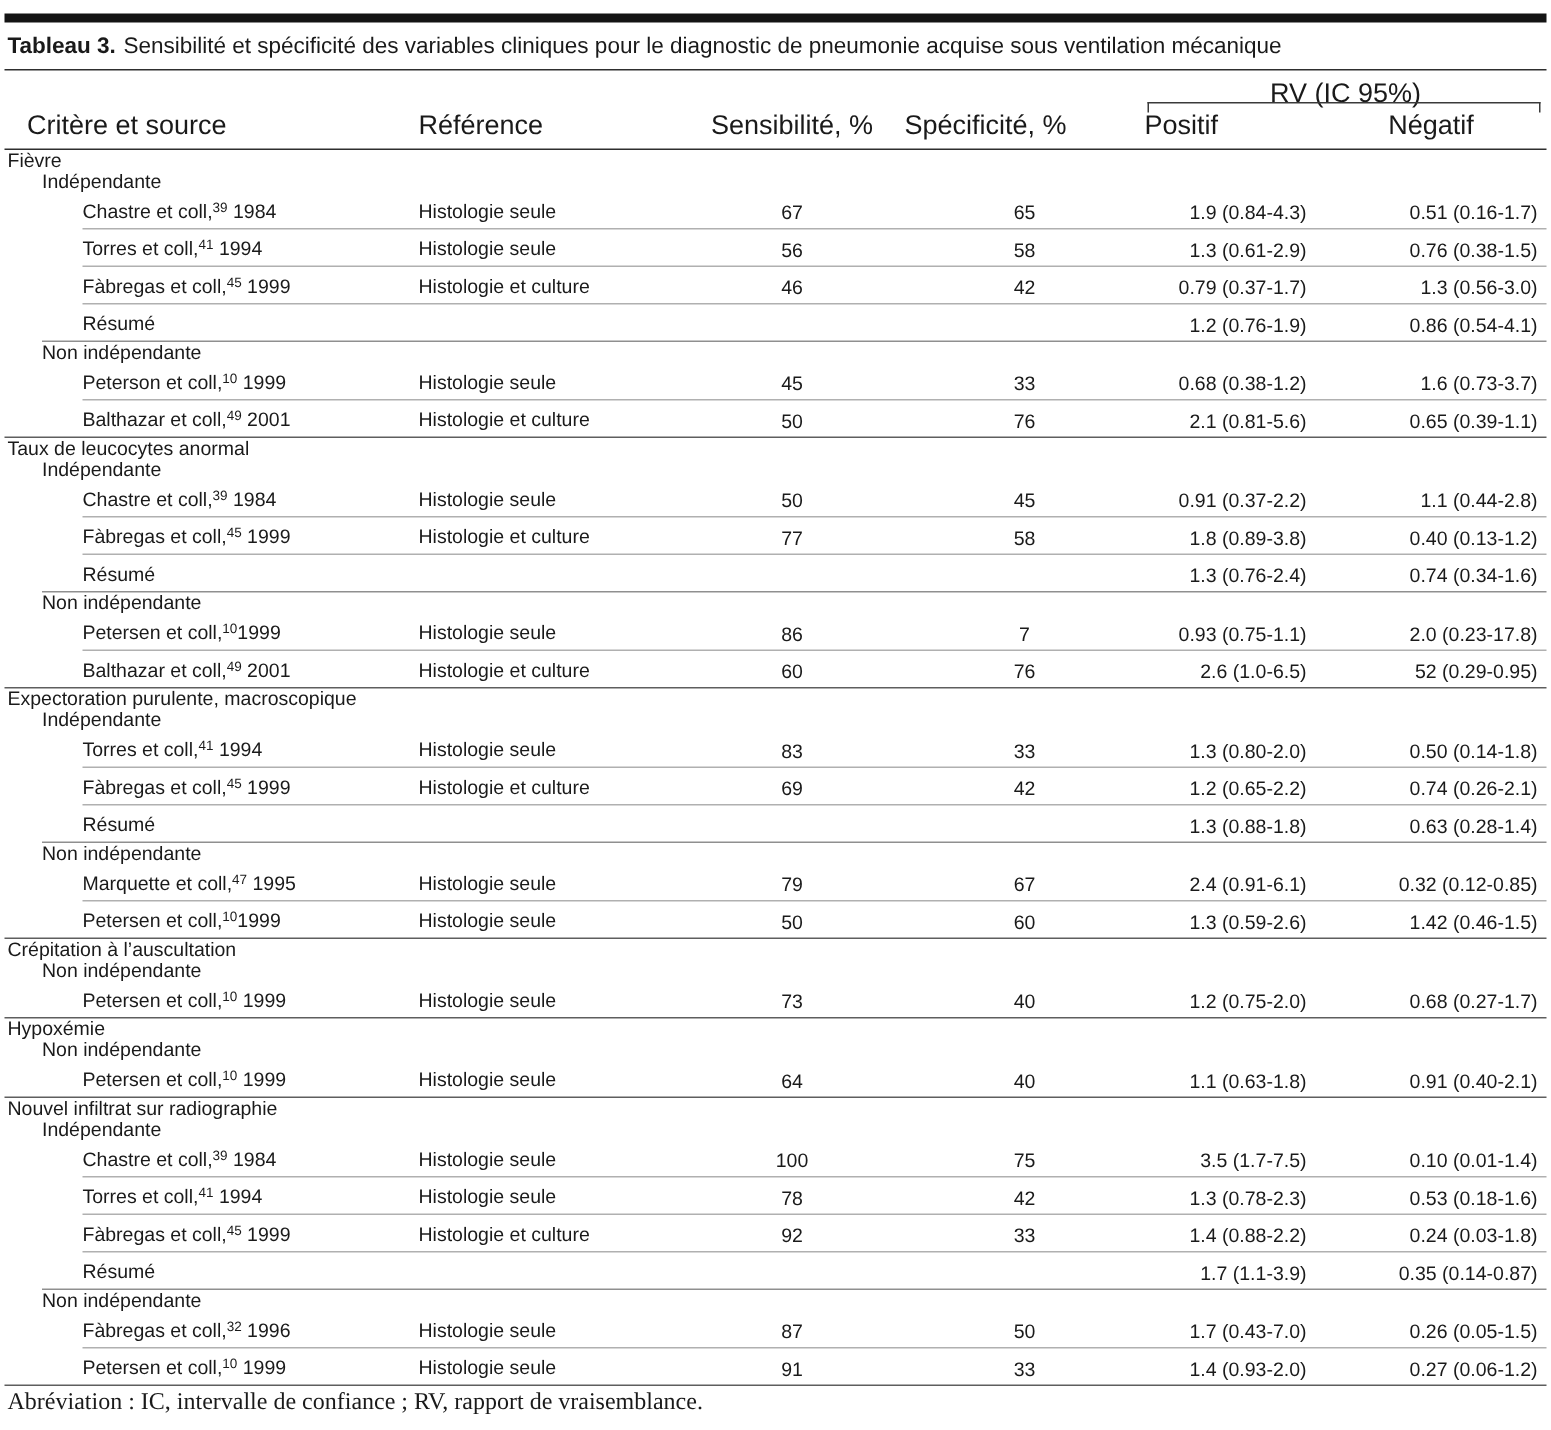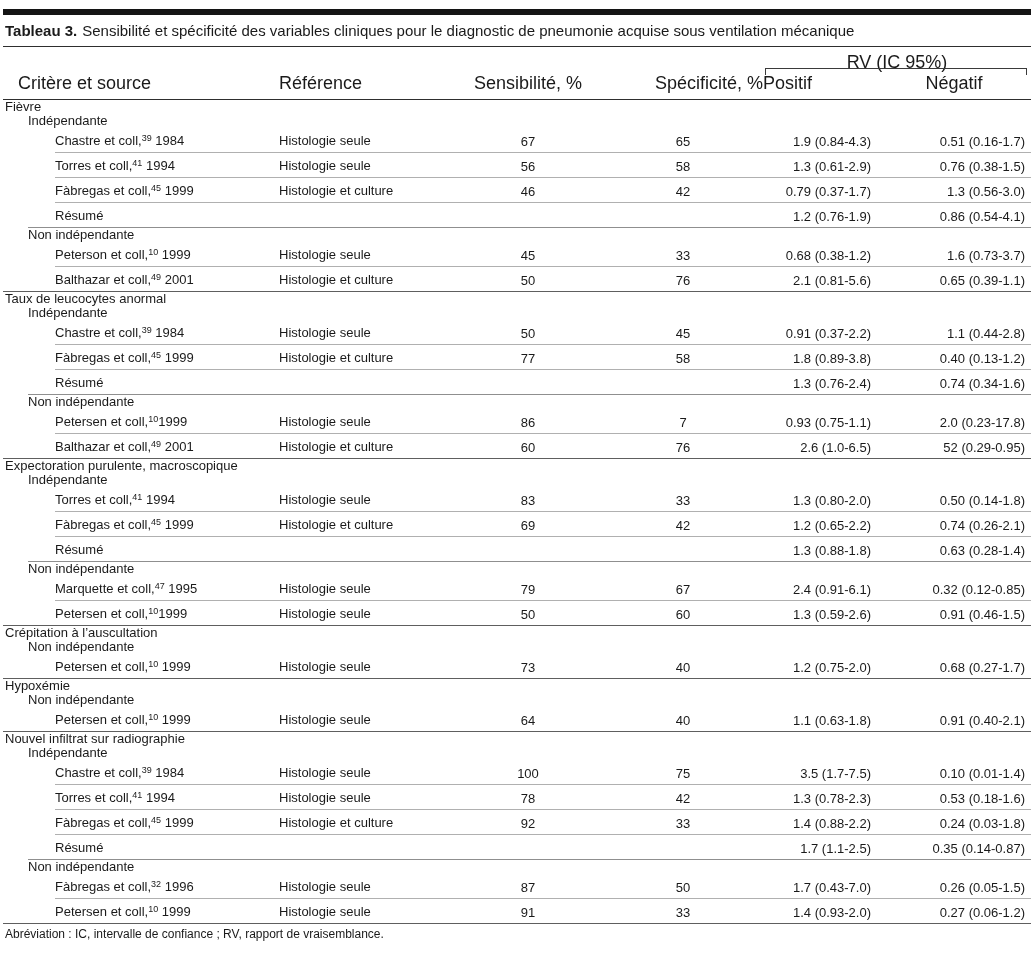--- a/index.html
+++ b/index.html
@@ -23,42 +23,42 @@
     font-size:18px;
   }
   .h-rv{grid-area:1/5/2/7;text-align:center;padding-top:5px;}
   .h-bracket{
     grid-area:2/5/3/7;height:6px;margin:1px 4px 0 2px;
     border-top:1px solid #3a3a3a;border-left:1px solid #3a3a3a;border-right:1px solid #3a3a3a;
   }
   .h-crit{grid-area:3/1;padding-left:15px;margin-top:38px;}
   .h-ref{grid-area:3/2;}
   .h-sens{grid-area:3/3;text-align:center;}
-  .h-spec{grid-area:3/4;text-align:right;}
+  .h-spec{grid-area:3/4;text-align:left;}
   .h-pos{grid-area:3/5;text-align:left;margin-top:28px;}
   .h-neg{grid-area:3/6;text-align:center;}
   .h-crit,.h-ref,.h-sens,.h-spec,.h-pos,.h-neg{align-self:end;padding-bottom:5px;}
 
   .section-label{height:14px;line-height:14px;padding-left:2px;font-size:13px;}
   .subsection-label{height:14px;line-height:14px;padding-left:25px;font-size:13px;}
   .trow{
     display:grid;
     grid-template-columns:276px 174px 150px 160px 114px 154px;
     height:24px;align-items:end;font-size:13px;
   }
   .c-source{padding-left:52px;padding-bottom:4px;white-space:nowrap;}
   .c-ref{padding-bottom:4px;}
   .c-sens,.c-spec{text-align:center;padding-bottom:3px;}
   .c-pos,.c-neg{text-align:right;padding-right:6px;padding-bottom:3px;}
   .sup{font-size:9px;position:relative;top:-4px;}
   .sep{height:0;border-top:1px solid #b0b0b0;}
   .sep-row{margin-left:52px;border-color:#b0b0b0;}
   .sep-sub{margin-left:25px;border-color:#8f8f8f;}
   .sep-section{margin-left:0;border-color:#5e5e5e;}
-  .footnote{font-size:12px;line-height:13px;padding:4px 2px 0 2px;}
+  .footnote{font-size:16px;line-height:13px;padding:4px 2px 0 2px;font-family:Liberation Serif, serif;}
 </style>
 </head>
 <body>
 
 <div class="page">
   <div class="topbar"></div>
 
   <div class="title-row">
     <span class="title-label">Tableau 3.</span><span>Sensibilité et spécificité des variables cliniques pour le diagnostic de pneumonie acquise sous ventilation mécanique</span>
   </div>
@@ -218,21 +218,21 @@
         <div class="cell c-pos">2.4 (0.91-6.1)</div>
         <div class="cell c-neg">0.32 (0.12-0.85)</div>
       </div>
       <div class="sep sep-row"></div>
       <div class="trow">
         <div class="cell c-source"><span>Petersen et coll,</span><span class="sup">10</span><span>1999</span></div>
         <div class="cell c-ref">Histologie seule</div>
         <div class="cell c-sens">50</div>
         <div class="cell c-spec">60</div>
         <div class="cell c-pos">1.3 (0.59-2.6)</div>
-        <div class="cell c-neg">0.91 (0.46-1.5)</div>
+        <div class="cell c-neg">1.42 (0.46-1.5)</div>
       </div>
       <div class="sep sep-section"></div>
       <div class="section-label">Crépitation à l’auscultation</div>
       <div class="subsection-label">Non indépendante</div>
       <div class="trow">
         <div class="cell c-source"><span>Petersen et coll,</span><span class="sup">10</span><span> 1999</span></div>
         <div class="cell c-ref">Histologie seule</div>
         <div class="cell c-sens">73</div>
         <div class="cell c-spec">40</div>
         <div class="cell c-pos">1.2 (0.75-2.0)</div>
@@ -277,21 +277,21 @@
         <div class="cell c-spec">33</div>
         <div class="cell c-pos">1.4 (0.88-2.2)</div>
         <div class="cell c-neg">0.24 (0.03-1.8)</div>
       </div>
       <div class="sep sep-row"></div>
       <div class="trow">
         <div class="cell c-source"><span>Résumé</span></div>
         <div class="cell c-ref"></div>
         <div class="cell c-sens"></div>
         <div class="cell c-spec"></div>
-        <div class="cell c-pos">1.7 (1.1-2.5)</div>
+        <div class="cell c-pos">1.7 (1.1-3.9)</div>
         <div class="cell c-neg">0.35 (0.14-0.87)</div>
       </div>
       <div class="sep sep-sub"></div>
       <div class="subsection-label">Non indépendante</div>
       <div class="trow">
         <div class="cell c-source"><span>Fàbregas et coll,</span><span class="sup">32</span><span> 1996</span></div>
         <div class="cell c-ref">Histologie seule</div>
         <div class="cell c-sens">87</div>
         <div class="cell c-spec">50</div>
         <div class="cell c-pos">1.7 (0.43-7.0)</div>

